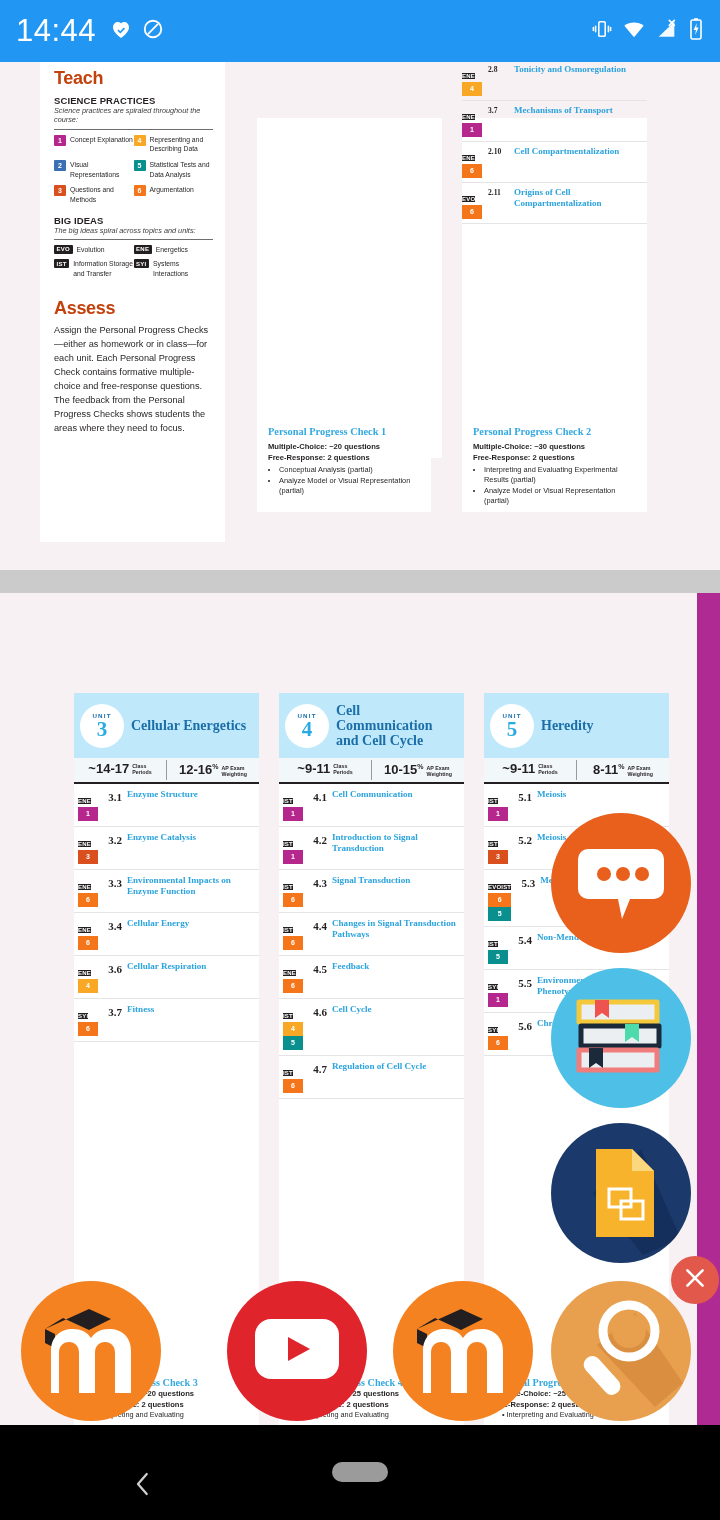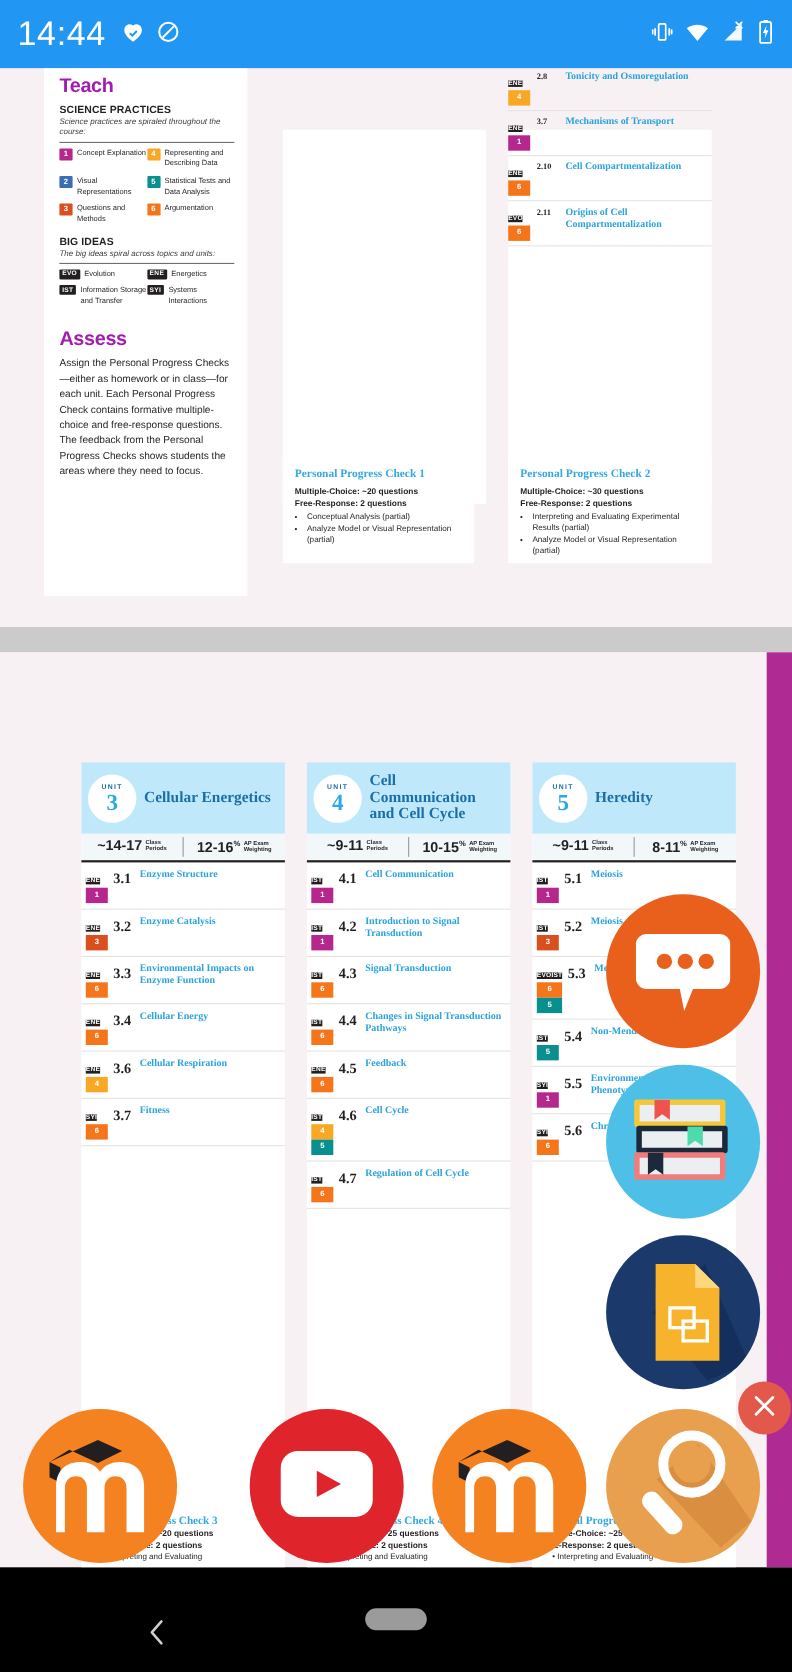--- a/index.html
+++ b/index.html
@@ -33,21 +33,21 @@
     position:absolute; left:697px; top:531px; width:23px; height:832px;
     background:#b02a94;
   }
 
   
   #teach-col{
     position:absolute; left:40px; top:0px; width:185px; height:480px;
     background:#fff;
     padding:2px 0 0 0;
   }
-  .hdr-blue{ color:#a21caf; font-size:18px; font-weight:bold; letter-spacing:-.3px;
+  .hdr-blue{ color:#c2410c; font-size:18px; font-weight:bold; letter-spacing:-.3px;
              font-family:"Liberation Sans", sans-serif; }
   .sec-title{ font-size:9.5px; font-weight:bold; color:#231f20; letter-spacing:.1px; }
   .sec-sub{ font-size:7.3px; font-style:italic; color:#3b3b3b; line-height:1.28; }
   .rule{ height:1px; background:#6d6e71; margin:4px 0 5px 0; }
   .prac-grid{ display:flex; flex-wrap:wrap; }
   .prac{ width:50%; display:flex; gap:4px; margin-bottom:6px; }
   .chip{
     width:12px; height:11px; flex:0 0 12px; border-radius:1px;
     color:#fff; font-size:7px; font-weight:bold; line-height:11px; text-align:center;
   }
@@ -112,21 +112,21 @@
   }
   .stat{ flex:1; display:flex; align-items:flex-end; justify-content:center; gap:3px; padding-bottom:3px;}
   .stat + .stat{ border-left:1px solid #9a9a9a; }
   .stat-num{ font-size:13px; font-weight:bold; color:#231f20; line-height:13px;
              font-family:"Liberation Sans", sans-serif;}
   .stat-sup{ font-size:7px; font-weight:bold; vertical-align:super; }
   .stat-lbl{ font-size:5.3px; font-weight:bold; color:#231f20; line-height:6px; }
 
   .u-row{ display:flex; gap:5px; padding:5px 5px 5px 4px; border-bottom:1px solid #e4e3e5; min-height:37px;}
   .u-badges{ flex:0 0 20px; }
-  .u-num{ font-size:13px; font-weight:bold; color:#231f20; flex:0 0 19px; 
+  .u-num{ font-size:11px; font-weight:bold; color:#231f20; flex:0 0 19px; text-align:right;
           padding-top:2px; font-family:"Liberation Serif", serif;}
   .u-name{ font-size:9.1px; color:#2ba3dd; line-height:1.2; font-weight:bold;
            font-family:"Liberation Serif", serif;}
 
   
   .bppc{ position:absolute; top:780px; width:185px; background:#fff; padding:4px 8px; height:62px;}
   .bppc-title{ color:#33a9e0; font-size:10.2px; font-weight:bold; font-family:"Liberation Serif", serif;}
   .bppc-line{ font-size:7.6px; font-weight:bold; color:#231f20; line-height:1.45; }
   .bppc-li{ font-size:7.3px; color:#231f20; margin-left:10px; line-height:1.3;}
 

